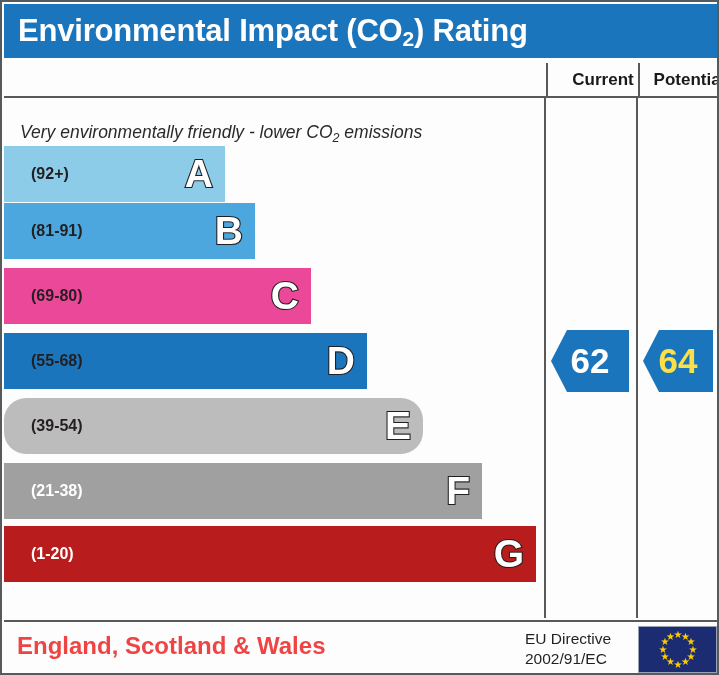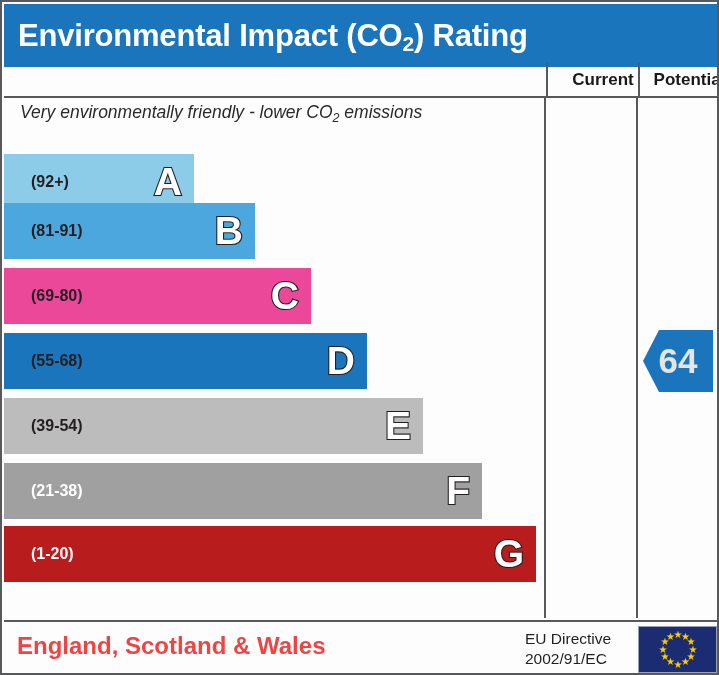--- a/index.html
+++ b/index.html
@@ -21,21 +21,21 @@
     border: 2px solid #58595b;
     overflow: hidden;
   }
 
   
   .title-banner {
     position: absolute;
     left: 2px;
     top: 2px;
     width: 713px;
-    height: 63px;
+    height: 54px;
     background: #1b75bc;
     display: flex;
     align-items: center;
   }
   .title-text {
     color: #ffffff;
     font-size: 31px;
     font-weight: bold;
     letter-spacing: -0.2px;
     padding-left: 14px;
@@ -109,21 +109,21 @@
     font-size: 17.5px;
     color: #2a2a2a;
     white-space: nowrap;
   }
   .note sub {
     font-size: 12.5px;
     vertical-align: baseline;
     position: relative;
     top: 4px;
   }
-  .note-top { top: 4px; }
+  .note-top { top: 24px; }
   .note-bottom { top: 492px; }
 
   
   .bar {
     position: absolute;
     left: 0;
     height: 56px;
     display: flex;
     align-items: center;
     box-sizing: border-box;
@@ -240,53 +240,54 @@
   </div>
 
   <div class="vsep vsep-a"></div>
   <div class="vsep vsep-b"></div>
 
   <div class="chart-body">
 
     <div class="note note-top"><span>Very environmentally friendly - lower CO</span><sub>2</sub><span> emissions</span></div>
 
     <div id="bars">
-        <div class="bar" style="top: 56px; width: 190px; background: rgb(141, 204, 233);">
+        <div class="bar" style="top: 48px; width: 221px; background: rgb(141, 204, 233);">
           <span class="bar-range dark-text">(92+)</span>
           <span class="bar-letter">A</span>
         </div>
         <div class="bar" style="top: 105px; width: 251px; background: rgb(75, 167, 221);">
           <span class="bar-range dark-text">(81-91)</span>
           <span class="bar-letter">B</span>
         </div>
         <div class="bar" style="top: 170px; width: 307px; background: #ec4899;">
           <span class="bar-range dark-text">(69-80)</span>
           <span class="bar-letter">C</span>
         </div>
         <div class="bar" style="top: 235px; width: 363px; background: rgb(27, 117, 188);">
           <span class="bar-range dark-text">(55-68)</span>
           <span class="bar-letter">D</span>
         </div>
-        <div class="bar dither" style="top: 300px; width: 419px; background: rgb(188, 188, 188);">
+        <div class="bar dither" style="top: 300px; width: 419px; background: rgb(188, 188, 188); border-radius: 22px;">
           <span class="bar-range dark-text">(39-54)</span>
           <span class="bar-letter">E</span>
         </div>
         <div class="bar dither" style="top: 365px; width: 478px; background: rgb(160, 160, 160);">
           <span class="bar-range light-text">(21-38)</span>
           <span class="bar-letter">F</span>
         </div>
         <div class="bar dither" style="top: 428px; width: 532px; background: #b91c1c;">
           <span class="bar-range light-text">(1-20)</span>
           <span class="bar-letter">G</span>
         </div>
       </div>
 
   </div>
 
-  <div class="rating-badge badge-potential" style="top: 328px; background: rgb(27, 117, 188); color: #e5e5e5;">64</div>
+  <div class="rating-badge badge-current" style="top: 328px; background: rgb(27, 117, 188); color: rgb(255, 255, 255);">62</div>
+  <div class="rating-badge badge-potential" style="top: 328px; background: rgb(27, 117, 188); color: #fde047;">64</div>
 
   <div class="footer">
     <div class="footer-region">England, Scotland &amp; Wales</div>
     <div class="footer-directive">
       <div>EU Directive</div>
       <div>2002/91/EC</div>
     </div>
     <div class="eu-flag" id="eu-flag" style="background: rgb(27, 44, 114);">
         <span class="eu-star" style="color: rgb(255, 204, 0); left: 34.5px; top: 2.5px;">★</span>
         <span class="eu-star" style="color: rgb(255, 204, 0); left: 42px; top: 4.50962px;">★</span>

